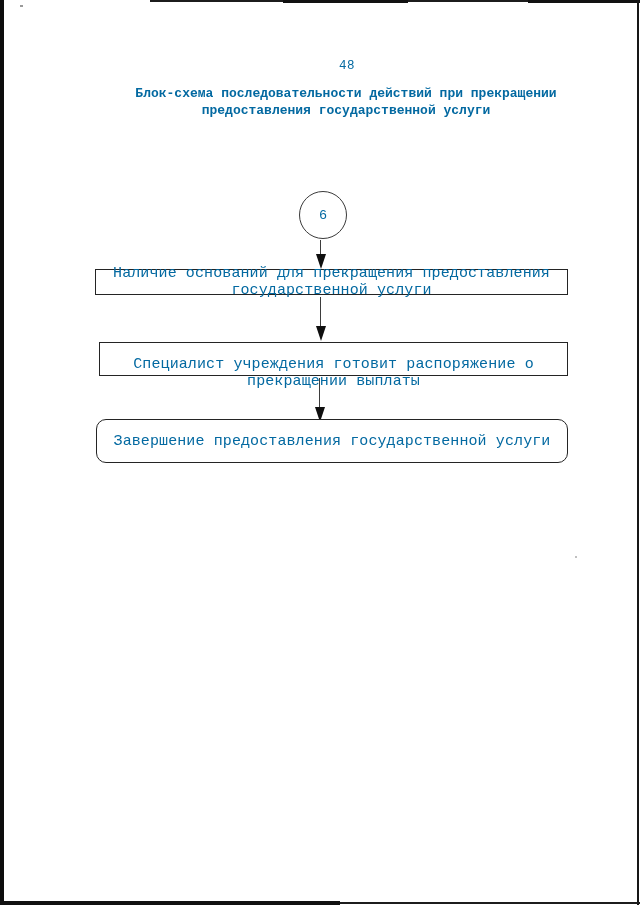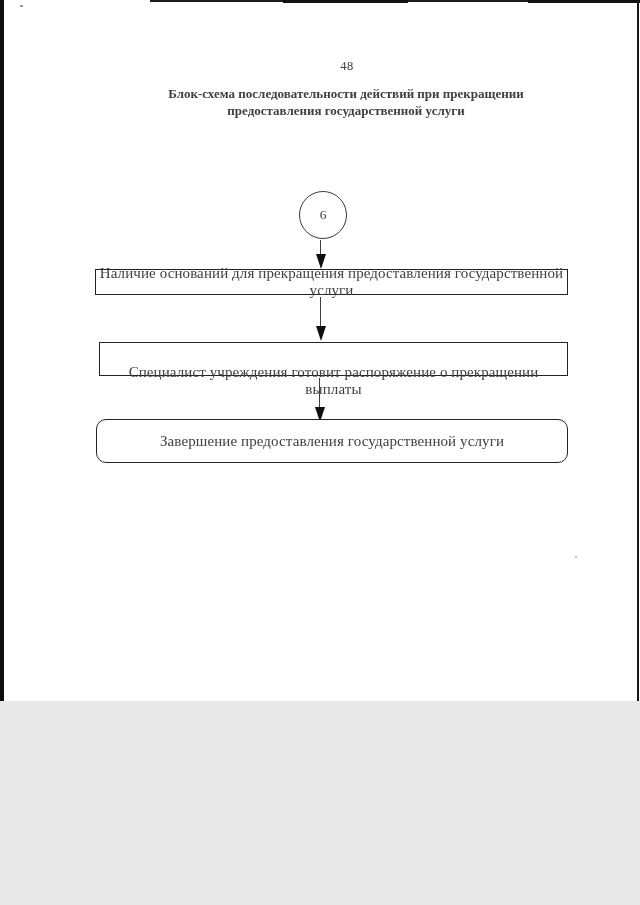--- a/index.html
+++ b/index.html
@@ -1,23 +1,23 @@
 <!DOCTYPE html>
 <html><head>
 <meta charset="utf-8">
 <style>
   * { margin: 0; padding: 0; box-sizing: border-box; }
   html, body { background: #e8e8e8; }
   .page {
     position: relative;
     width: 640px;
-    height: 701px;
+    height: 905px;
     background: #ffffff;
-    font-family: Liberation Serif, serif;
-    color: #404040;
+    font-family: Liberation Mono, monospace;
+    color: #0369a1;
     overflow: hidden;
   }
   
   .scan-left   { position: absolute; left: 0; top: 0; width: 4px; height: 905px; background: #0d0d0d; }
   .scan-top    { position: absolute; left: 150px; top: 0; width: 490px; height: 2px; background: #1c1c1c; }
   .scan-top-a  { position: absolute; left: 283px; top: 0; width: 125px; height: 3px; background: #111; }
   .scan-top-b  { position: absolute; left: 528px; top: 0; width: 112px; height: 3px; background: #111; }
   .scan-right  { position: absolute; left: 637px; top: 0; width: 2px; height: 905px; background: #161616; }
   .scan-bottom { position: absolute; left: 0; top: 902px; width: 640px; height: 2px; background: #1c1c1c; }
   .scan-bottom-a { position: absolute; left: 0; top: 901px; width: 340px; height: 4px; background: #111; }
@@ -58,21 +58,21 @@
   .flow-box {
     position: absolute;
     border: 1.5px solid #242424;
     background: #ffffff;
     display: flex; justify-content: center; align-items: center;
     text-align: center;
     font-size: 15px;
     letter-spacing: 0.1px;
   }
   .flow-box-1 { left: 95px;  top: 269px; width: 473px; height: 26px; }
-  .flow-box-2 { left: 99px;  top: 342px; width: 469px; height: 34px; align-items: flex-start; padding-top: 21px; }
+  .flow-box-2 { left: 99px;  top: 342px; width: 469px; height: 34px; align-items: flex-start; padding-top: 13px; }
   .flow-box-3 { left: 96px;  top: 419px; width: 472px; height: 44px; border-radius: 10px; justify-content: center; }
 </style>
 </head>
 <body>
 
 <div class="page">
 
   <div class="scan-left"></div>
   <div class="scan-top"></div>
   <div class="scan-top-a"></div>

